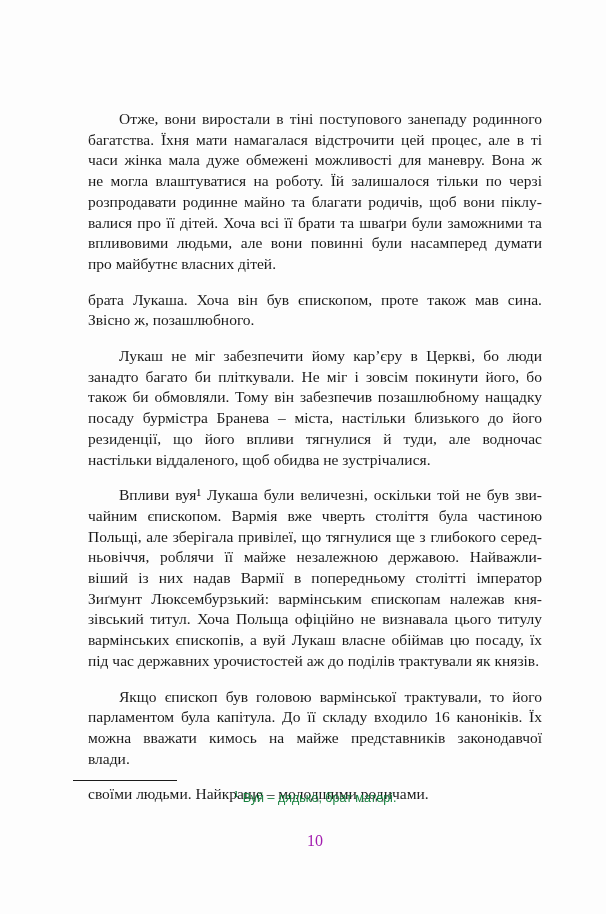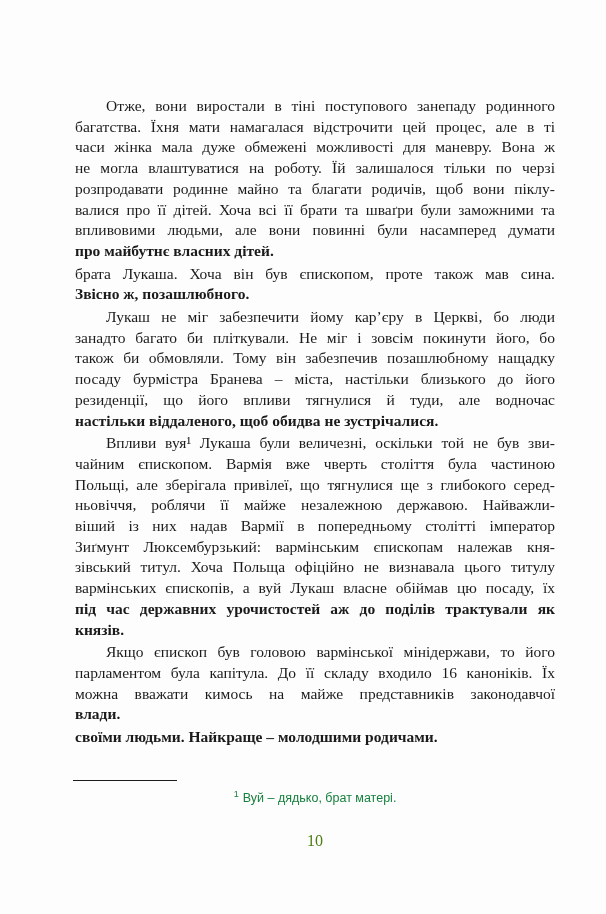--- a/index.html
+++ b/index.html
@@ -8,30 +8,30 @@
     background:#fdfdfd;
     position:relative;
     font-family:"Liberation Serif", serif;
     color:#1b1b1b;
     overflow:hidden;
   }
   .body-text{
     position:absolute;
     top:94px;left:73px;width:484px;
   }
-  .para{margin:2px;padding:0;}
+  .para{margin:15px;padding:0;}
   .line{
     display:block;
     font-size:15.5px;
     line-height:20.7px;
     text-align:justify;
     text-align-last:justify;
     white-space:normal;
   }
-  .line.pl{text-align-last:left;font-weight:bold;}
+  .line.pl{text-align-last:left;}
   .line.ind{text-indent:31px;}
   .footnote-rule{
     position:absolute;
     top:780px;left:73px;width:104px;
     border-top:1.5px solid #1b1b1b;
     height:0;
   }
   .footnote{
     position:absolute;
     top:786px;left:73px;width:484px;
@@ -44,21 +44,21 @@
   .footnote sup{
     font-size:9px;
     vertical-align:super;
     margin-right:4px;
   }
   .page-number{
     position:absolute;
     top:832px;left:73px;width:484px;
     text-align:center;
     font-size:16px;
-    color:#4d7c0f;
+    color:#a21caf;
   }
 </style>
 </head>
 <body>
 
 <div class="body-text">
 
   <p class="para">
     <span class="line ind">Отже, вони виростали в тіні поступового занепаду родинного</span>
     <span class="line">багатства. Їхня мати намагалася відстрочити цей процес, але в ті</span>
@@ -90,21 +90,21 @@
     <span class="line">Польщі, але зберігала привілеї, що тягнулися ще з глибокого серед-</span>
     <span class="line">ньовіччя, роблячи її майже незалежною державою. Найважли-</span>
     <span class="line">віший із них надав Вармії в попередньому столітті імператор</span>
     <span class="line">Зиґмунт Люксембурзький: вармінським єпископам належав кня-</span>
     <span class="line">зівський титул. Хоча Польща офіційно не визнавала цього титулу</span>
     <span class="line">вармінських єпископів, а вуй Лукаш власне обіймав цю посаду, їх</span>
     <span class="line pl">під час державних урочистостей аж до поділів трактували як князів.</span>
   </p>
 
   <p class="para">
-    <span class="line ind">Якщо єпископ був головою вармінської мінідержави, то його</span>
+    <span class="line ind">Якщо єпископ був головою вармінської трактували, то його</span>
     <span class="line">парламентом була капітула. До її складу входило 16 каноніків. Їх</span>
     <span class="line">можна вважати кимось на майже представників законодавчої</span>
     <span class="line pl">влади.</span>
   </p>
 
   <p class="para">
     <span class="line pl">своїми людьми. Найкраще – молодшими родичами.</span>
   </p>
 
 </div>

